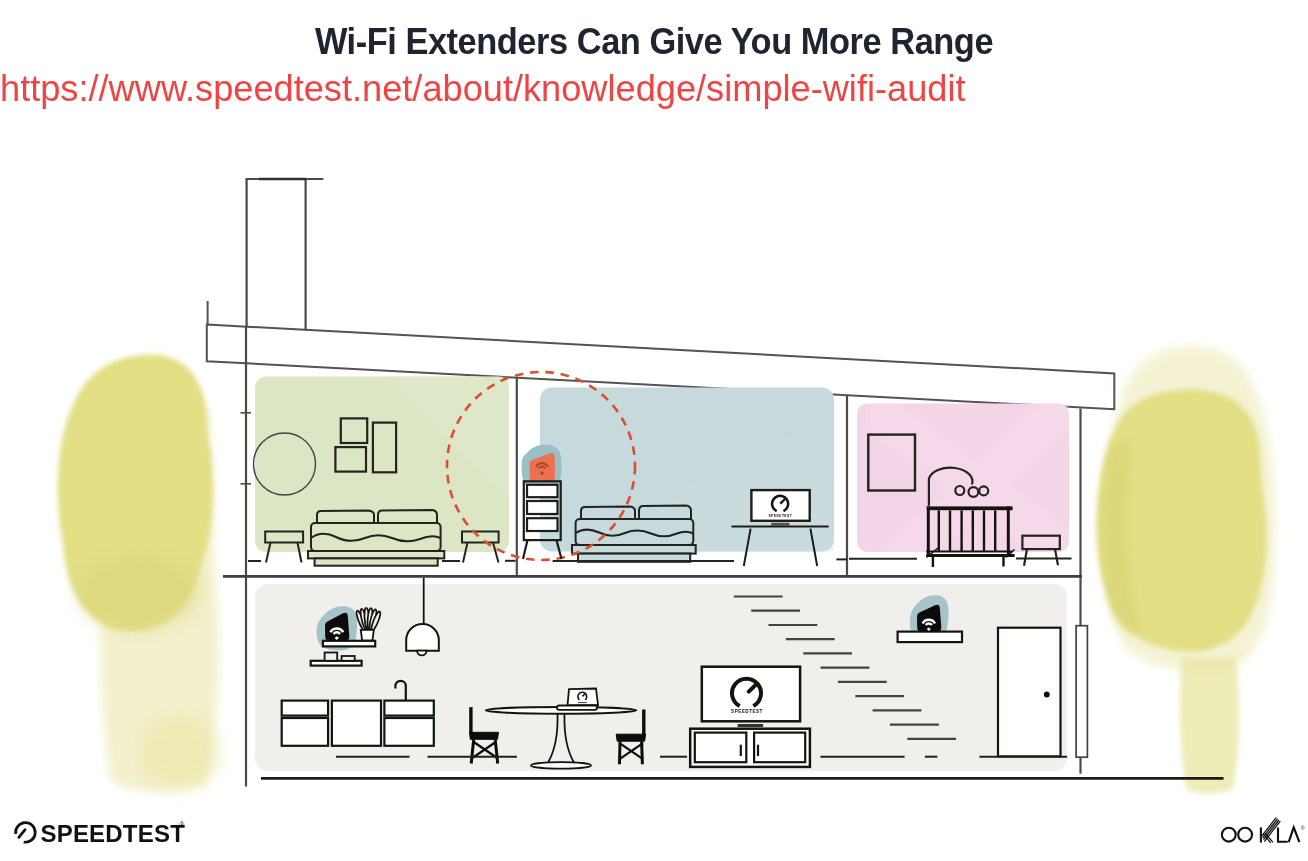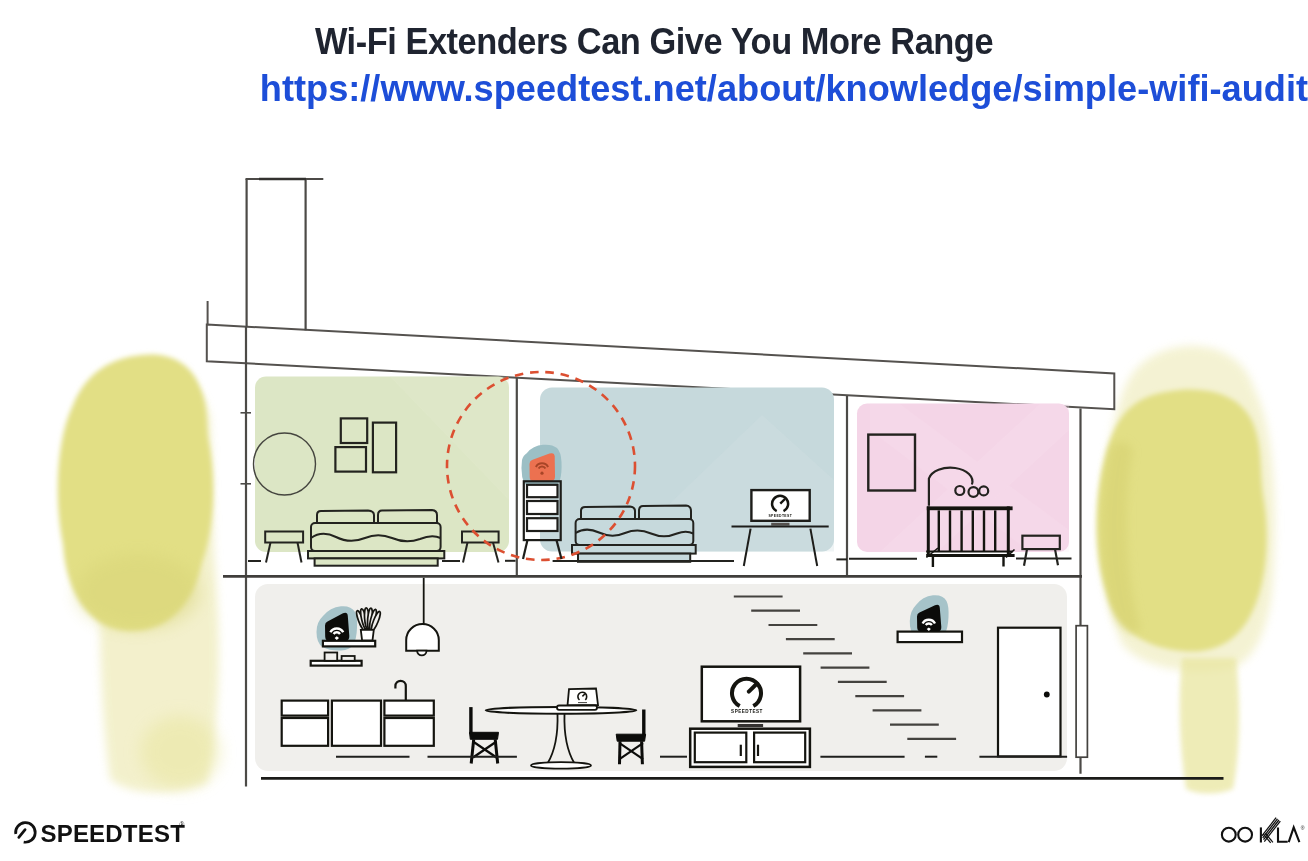--- a/index.html
+++ b/index.html
@@ -1,18 +1,18 @@
 <!DOCTYPE html>
 <html><head>
 <meta charset="utf-8">
 <style>
 html,body{margin:0;padding:0;background:#ffffff;width:1308px;height:861px;overflow:hidden;}
 #stage{position:absolute;top:0;left:0;width:1308px;height:824px;font-family:"Liberation Sans",sans-serif;}
 #title{position:absolute;top:21px;left:0;width:1308px;text-align:center;font-weight:bold;font-size:37px;color:#1f2430;letter-spacing:-0.5px;transform:scaleX(0.93);transform-origin:50% 50%;}
-#url{position:absolute;top:68px;left:0;width:1308px;text-align:right;font-weight:700;font-size:36.2px;color:#1d4ed8;transform:scaleX(1.0);transform-origin:50% 50%;}
+#url{position:absolute;top:68px;left:0;width:1308px;text-align:left;font-weight:400;font-size:36.2px;color:#ef4444;transform:scaleX(1.0);transform-origin:50% 50%;}
 </style>
 </head>
 <body>
 <div id="stage">
 
 <div id="title">Wi-Fi Extenders Can Give You More Range</div>
 
 <div id="url">https://www.speedtest.net/about/knowledge/simple-wifi-audit</div>
 <svg id="art" width="1308" height="861" viewBox="0 0 1308 861" style="position:absolute;top:0;left:0;">
 <defs>

